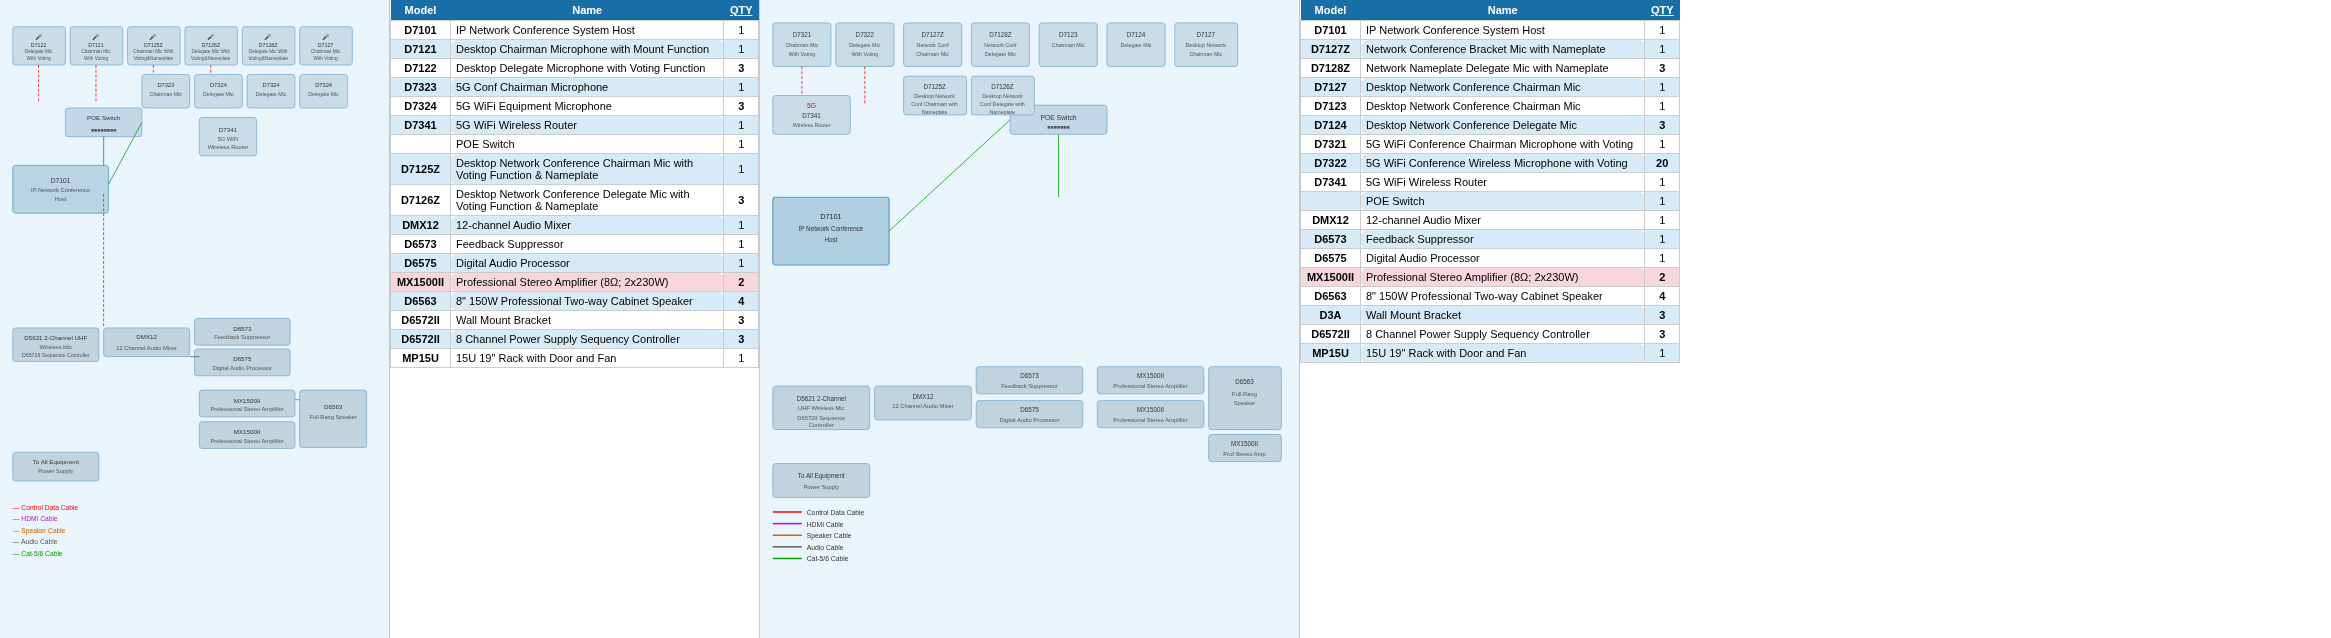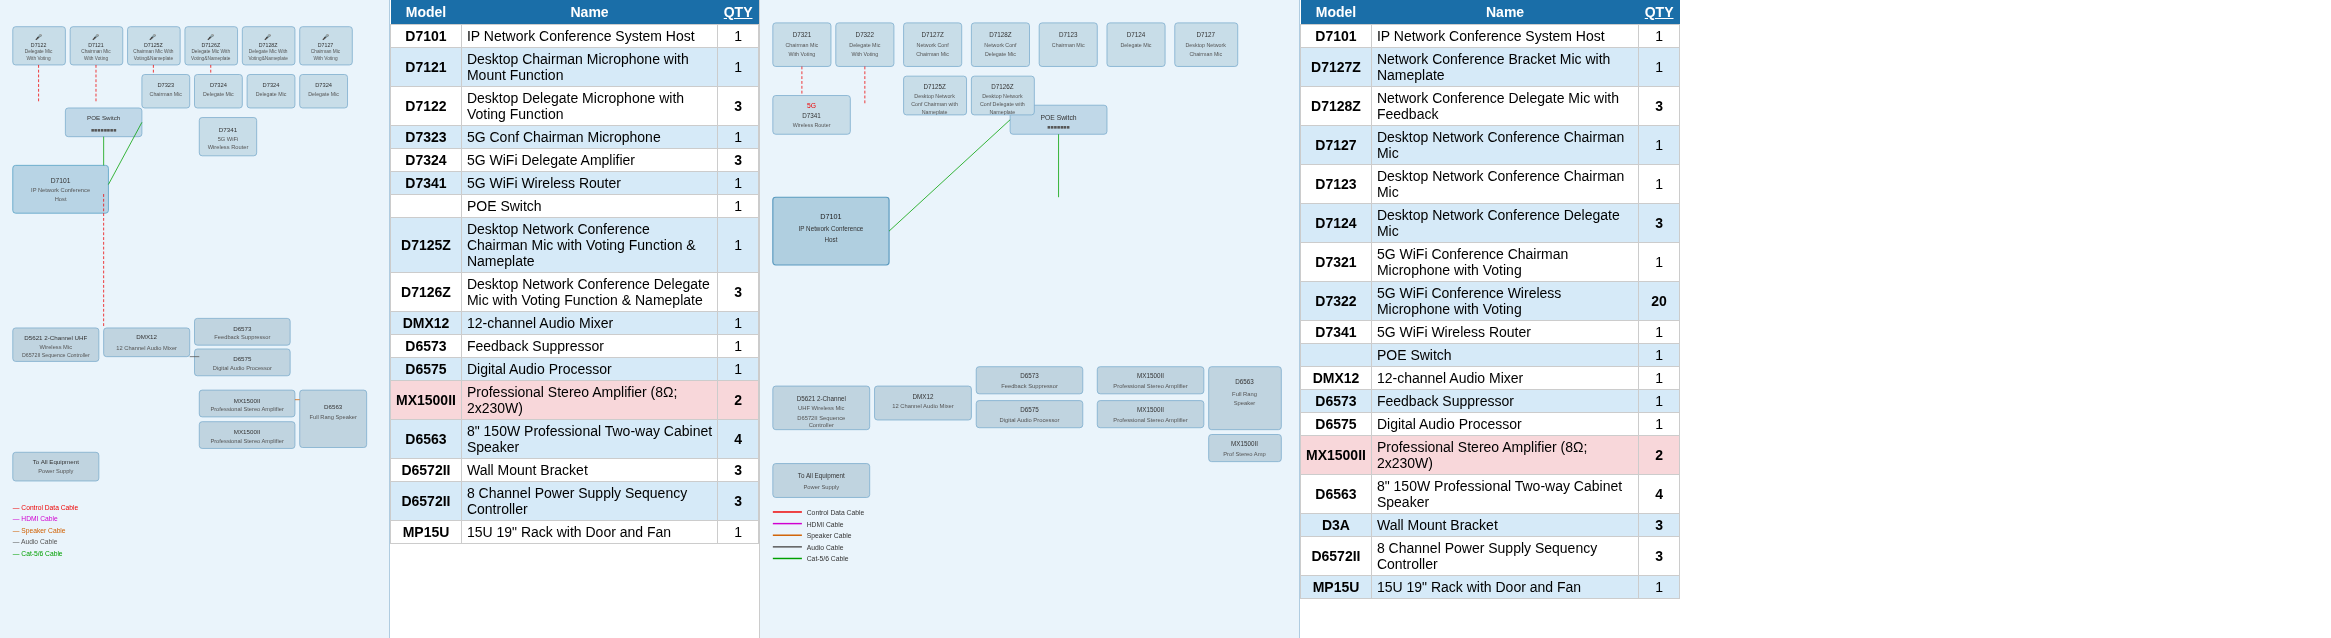--- a/index.html
+++ b/index.html
@@ -10,21 +10,21 @@
       width: 2331px;
       min-height: 638px;
       display: flex;
       flex-direction: row;
     }
 
     
     table {
       width: 100%;
       border-collapse: collapse;
-      font-size: 14px;
+      font-size: 11px;
     }
     thead tr th {
       background: #1a6ea8;
       color: #fff;
       padding: 4px 6px;
       text-align: center;
       border: 1px solid #1558880;
       font-weight: bold;
     }
     tbody tr {
@@ -42,20 +42,21 @@
       vertical-align: middle;
     }
     td.model-col {
       text-align: center;
       font-weight: bold;
       white-space: nowrap;
       width: 60px;
     }
     td.name-col {
       width: auto;
+      border-radius: 6px;
     }
     td.qty-col {
       text-align: center;
       width: 30px;
     }
     th.model-th { width: 60px; }
     th.qty-th { width: 30px; text-decoration: underline; }
 
     
     tr.highlight-red td { background: #f8d7da !important; }
@@ -263,21 +264,21 @@
             <td class="name-col">Desktop Delegate Microphone with Voting Function</td>
             <td class="qty-col qty-highlight">3</td>
           </tr>
           <tr>
             <td class="model-col">D7323</td>
             <td class="name-col">5G Conf Chairman Microphone</td>
             <td class="qty-col">1</td>
           </tr>
           <tr>
             <td class="model-col">D7324</td>
-            <td class="name-col">5G WiFi Delegate Amplifier</td>
+            <td class="name-col">5G WiFi Equipment Microphone</td>
             <td class="qty-col qty-highlight">3</td>
           </tr>
           <tr>
             <td class="model-col">D7341</td>
             <td class="name-col">5G WiFi Wireless Router</td>
             <td class="qty-col">1</td>
           </tr>
           <tr>
             <td class="model-col"></td>
             <td class="name-col">POE Switch</td>
@@ -474,21 +475,21 @@
             <td class="name-col">IP Network Conference System Host</td>
             <td class="qty-col">1</td>
           </tr>
           <tr>
             <td class="model-col">D7127Z</td>
             <td class="name-col">Network Conference Bracket Mic with Nameplate</td>
             <td class="qty-col">1</td>
           </tr>
           <tr>
             <td class="model-col">D7128Z</td>
-            <td class="name-col">Network Conference Delegate Mic with Feedback</td>
+            <td class="name-col">Network Nameplate Delegate Mic with Nameplate</td>
             <td class="qty-col qty-highlight">3</td>
           </tr>
           <tr>
             <td class="model-col">D7127</td>
             <td class="name-col">Desktop Network Conference Chairman Mic</td>
             <td class="qty-col">1</td>
           </tr>
           <tr>
             <td class="model-col">D7123</td>
             <td class="name-col">Desktop Network Conference Chairman Mic</td>

